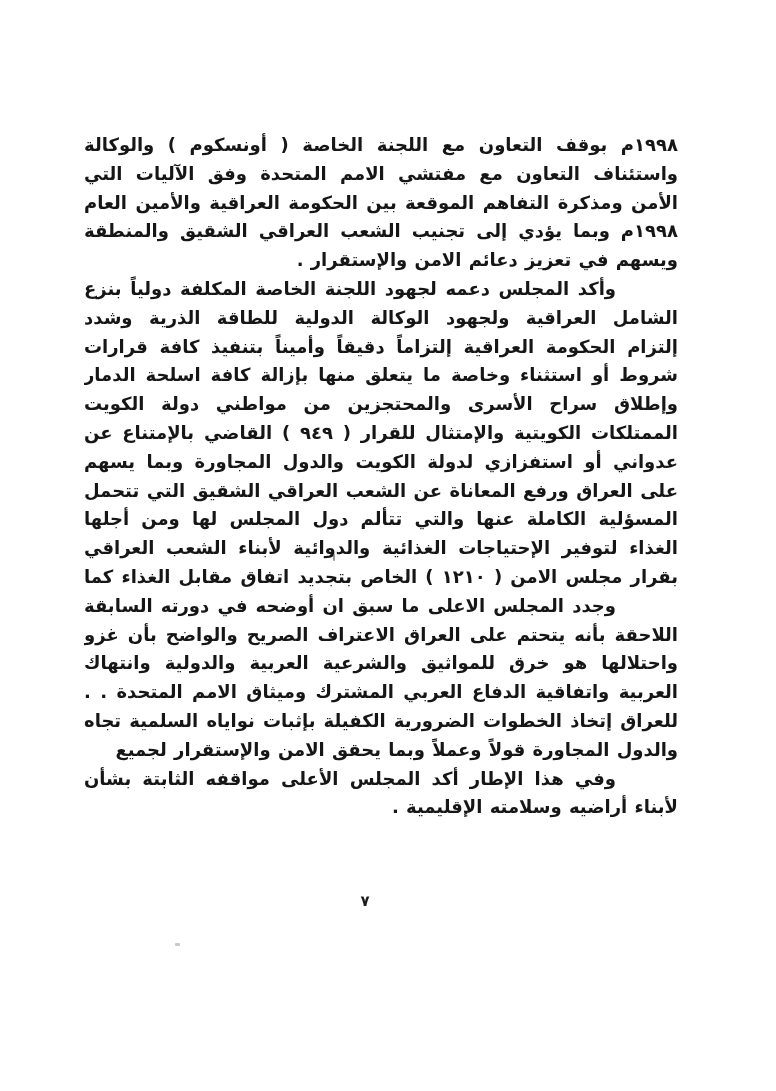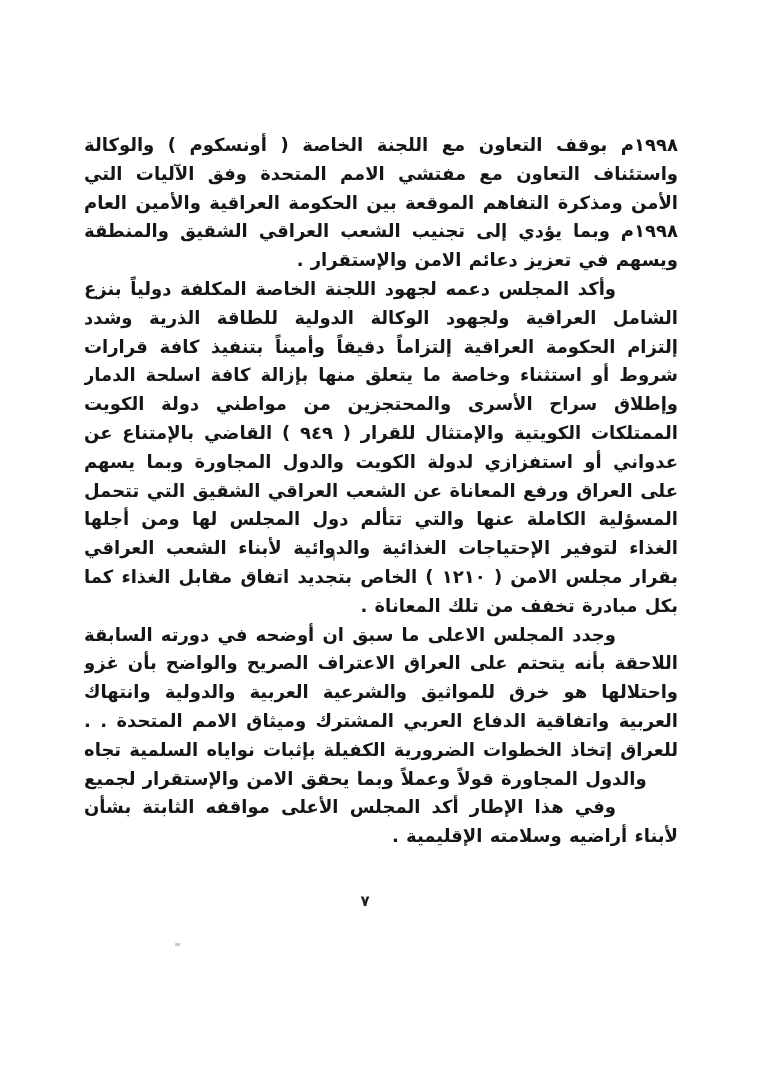--- a/index.html
+++ b/index.html
@@ -25,21 +25,21 @@
     -webkit-font-smoothing:antialiased;
   }
   .line{
     height:28.8px;
     overflow:hidden;
     text-align:justify;
     text-align-last:justify;
     word-spacing:1px;
   }
   .line.short{
-    text-align:left;
+    text-align:right;
     text-align-last:right;
   }
   .line.indent{
     padding-right:62px;
   }
   .page-number{
     position:absolute;
     left:348px;top:892px;width:34px;
     text-align:center;
     font-size:15px;
@@ -72,21 +72,20 @@
     <div class="line">الشامل العراقية ولجهود الوكالة الدولية للطاقة الذرية وشدد المجلس الاعلى على ضرورة</div>
     <div class="line">إلتزام الحكومة العراقية إلتزاماً دقيقاً وأميناً بتنفيذ كافة قرارات مجلس الأمن دون</div>
     <div class="line">شروط أو استثناء وخاصة ما يتعلق منها بإزالة كافة اسلحة الدمار الشامل العراقية</div>
     <div class="line">وإطلاق سراح الأسرى والمحتجزين من مواطني دولة الكويت والدول الأخرى وإعادة</div>
     <div class="line">الممتلكات الكويتية والإمتثال للقرار ( ٩٤٩ ) القاضي بالإمتناع عن القيام بأي عمل</div>
     <div class="line">عدواني أو استفزازي لدولة الكويت والدول المجاورة وبما يسهم في تخفيف العقوبات</div>
     <div class="line">على العراق ورفع المعاناة عن الشعب العراقي الشقيق التي تتحمل الحكومة العراقية</div>
     <div class="line">المسؤلية الكاملة عنها والتي تتألم دول المجلس لها ومن أجلها رحبت بقرار النفط مقابل</div>
     <div class="line">الغذاء لتوفير الإحتياجات الغذائية والدوائية لأبناء الشعب العراقي الشقيق ورحبت</div>
     <div class="line">بقرار مجلس الامن ( ١٢١٠ ) الخاص بتجديد اتفاق مقابل الغذاء كما رحبت وترحب</div>
-    <div class="line short">بكل مبادرة تخفف من تلك المعاناة .</div>
 
     <div class="line indent">وجدد المجلس الاعلى ما سبق ان أوضحه في دورته السابقة وعبرت عنه البيانات</div>
     <div class="line">اللاحقة بأنه يتحتم على العراق الاعتراف الصريح والواضح بأن غزو دولة الكويت</div>
     <div class="line">واحتلالها هو خرق للمواثيق والشرعية العربية والدولية وانتهاك لميثاق جامعة الدول</div>
     <div class="line">العربية واتفاقية الدفاع العربي المشترك وميثاق الامم المتحدة . . كما جدد دعوته</div>
     <div class="line">للعراق إتخاذ الخطوات الضرورية الكفيلة بإثبات نواياه السلمية تجاه دولة الكويت</div>
     <div class="line short">والدول المجاورة قولاً وعملاً وبما يحقق الامن والإستقرار لجميع دول المنطقة .</div>
 
     <div class="line indent">وفي هذا الإطار أكد المجلس الأعلى مواقفه الثابتة بشأن الحفاظ على استقلال العراق</div>
     <div class="line short">لأبناء أراضيه وسلامته الإقليمية .</div>

